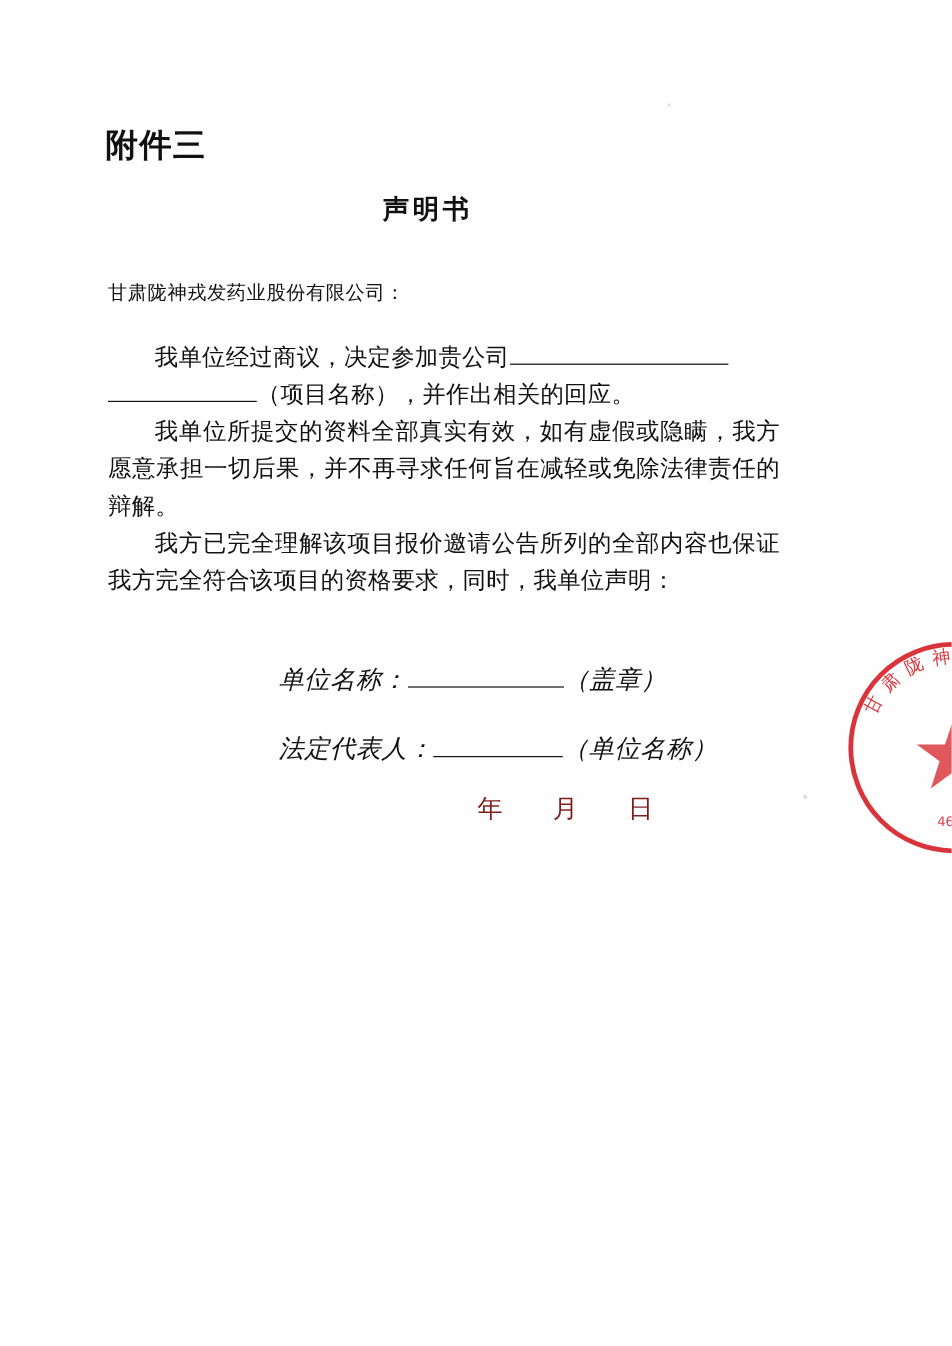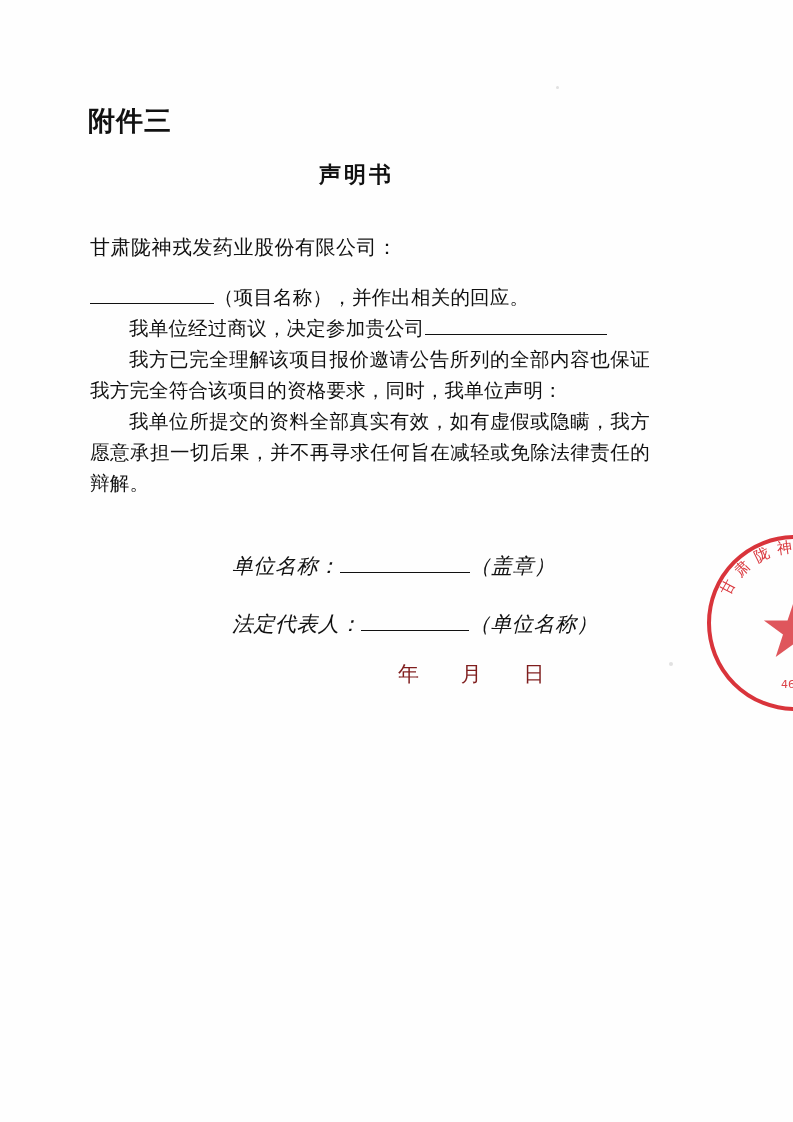--- a/index.html
+++ b/index.html
@@ -43,21 +43,21 @@
     font-weight: bold;
     letter-spacing: 3px;
     color: #111;
     padding-right: 80px;
   }
 
   .addressee {
     position: absolute;
     left: 90px;
     top: 234px;
-    font-size: 20px;
+    font-size: 16px;
     letter-spacing: 0.5px;
     color: #111;
   }
 
   .body-block {
     position: absolute;
     left: 90px;
     top: 282px;
     width: 560px;
     font-size: 19.5px;
@@ -140,27 +140,27 @@
 <div class="page">
 
   <div class="attachment-label">附件三</div>
 
   <div class="doc-title">声明书</div>
 
   <div class="addressee">甘肃陇神戎发药业股份有限公司：</div>
 
   <div class="body-block">
 
+    <p class="para indent"><span>我单位经过商议，决定参加贵公司</span><span class="fill-line fill-long"></span></p>
+
     <p class="para"><span class="fill-line fill-med"></span><span>（项目名称），并作出相关的回应。</span></p>
 
-    <p class="para indent"><span>我单位经过商议，决定参加贵公司</span><span class="fill-line fill-long"></span></p>
+    <p class="para indent">我单位所提交的资料全部真实有效，如有虚假或隐瞒，我方愿意承担一切后果，并不再寻求任何旨在减轻或免除法律责任的辩解。</p>
 
     <p class="para indent">我方已完全理解该项目报价邀请公告所列的全部内容也保证我方完全符合该项目的资格要求，同时，我单位声明：</p>
-
-    <p class="para indent">我单位所提交的资料全部真实有效，如有虚假或隐瞒，我方愿意承担一切后果，并不再寻求任何旨在减轻或免除法律责任的辩解。</p>
   </div>
 
   <div class="sig-block">
     <div class="sig-row"><span>单位名称：</span><span class="sig-fill sig-fill-a"></span><span>（盖章）</span></div>
 
     <div class="sig-row"><span>法定代表人：</span><span class="sig-fill sig-fill-b"></span><span>（单位名称）</span></div>
   </div>
 
   <div class="date-row">
     <span>年</span>

